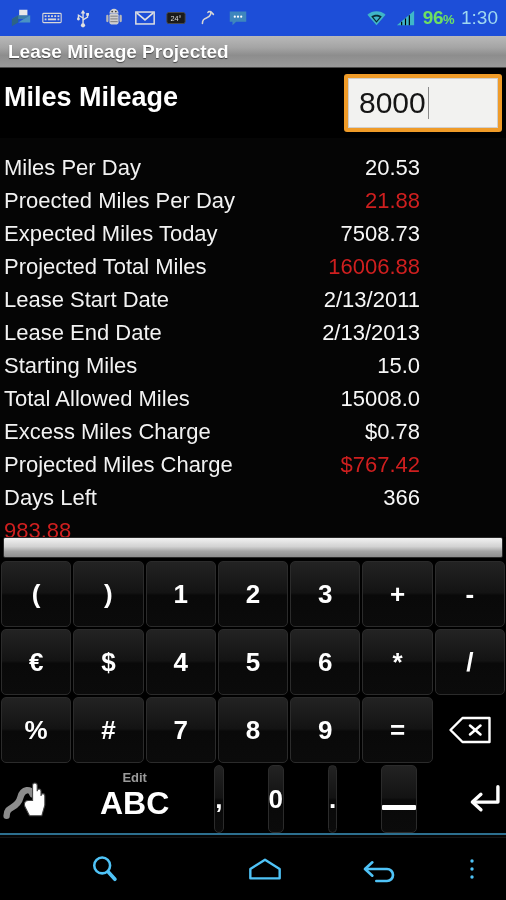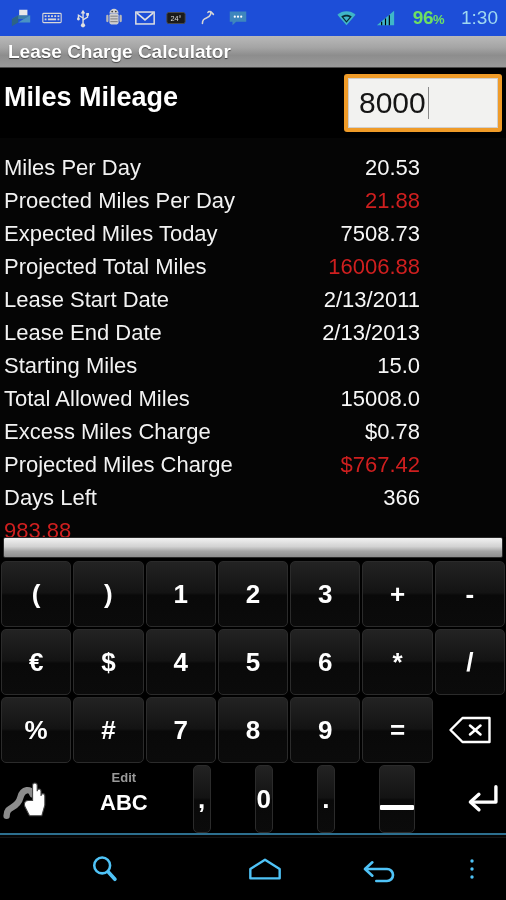--- a/index.html
+++ b/index.html
@@ -11,21 +11,21 @@
   }
   #screen { position:relative; width:506px; height:900px; background:#050505; }
 
   
   .statusbar {
     position:absolute; top:0; left:0; width:506px; height:36px;
     background:#1d4ed8;
     display:flex; align-items:center;
   }
   .status-left { display:flex; align-items:center; gap:9px; padding-left:10px; flex:1; }
-  .status-right { display:flex; align-items:center; gap:17px; padding-right:8px; }
+  .status-right { display:flex; align-items:center; gap:7px; padding-right:8px; }
   .sicon { width:22px; height:22px; display:block; }
   .pct { color:#6ee063; font-size:19px; font-weight:bold; letter-spacing:-.5px; }
   .pct .u { font-size:13px; }
   .clock { color:#9fd8f0; font-size:19px; letter-spacing:0px; }
 
   
   .titlebar {
     position:absolute; top:36px; left:0; width:506px; height:32px;
     background:linear-gradient(to bottom,#b9b9b9 0%,#a4a4a4 38%,#8d8d8d 62%,#9a9a9a 100%);
     border-bottom:1px solid #4a4a4a;
@@ -107,21 +107,21 @@
     position:relative;
   }
   .key.flat {
     background:#000; border-color:transparent;
   }
   .key .sub {
     position:absolute; top:4px; left:0; right:0;
     text-align:center; color:#9a9a9a; font-size:13px; font-weight:bold;
   }
   .key .mainlbl { font-size:26px; font-weight:bold; }
-  .key.abc .mainlbl { margin-top:8px; font-size:22px; }
+  .key.abc .mainlbl { margin-top:8px; font-size:32px; }
   .key .space-bar {
     width:34px; height:5px; background:#fff; border-radius:1px;
     margin-top:16px;
   }
   .kbd-bottomline {
     position:absolute; left:0; bottom:0; width:506px; height:2px;
     background:#2d6f8f;
   }
 
   
@@ -241,21 +241,21 @@
             <line x1="16" y1="19" x2="16" y2="8.5"></line>
           </g>
         </svg>
       </span>
       <span class="pct"><span>96</span><span class="u">%</span></span>
       <span class="clock">1:30</span>
     </div>
   </div>
 
   <div class="titlebar">
-    <span class="t">Lease Charge Calculator</span>
+    <span class="t">Lease Mileage Projected</span>
   </div>
 
   <div class="header">
     <span class="label">Miles Mileage</span>
     <div class="inputwrap">
       <div class="inputbox">
         <span class="val">8000</span>
         <span class="caret"></span>
       </div>
     </div>

